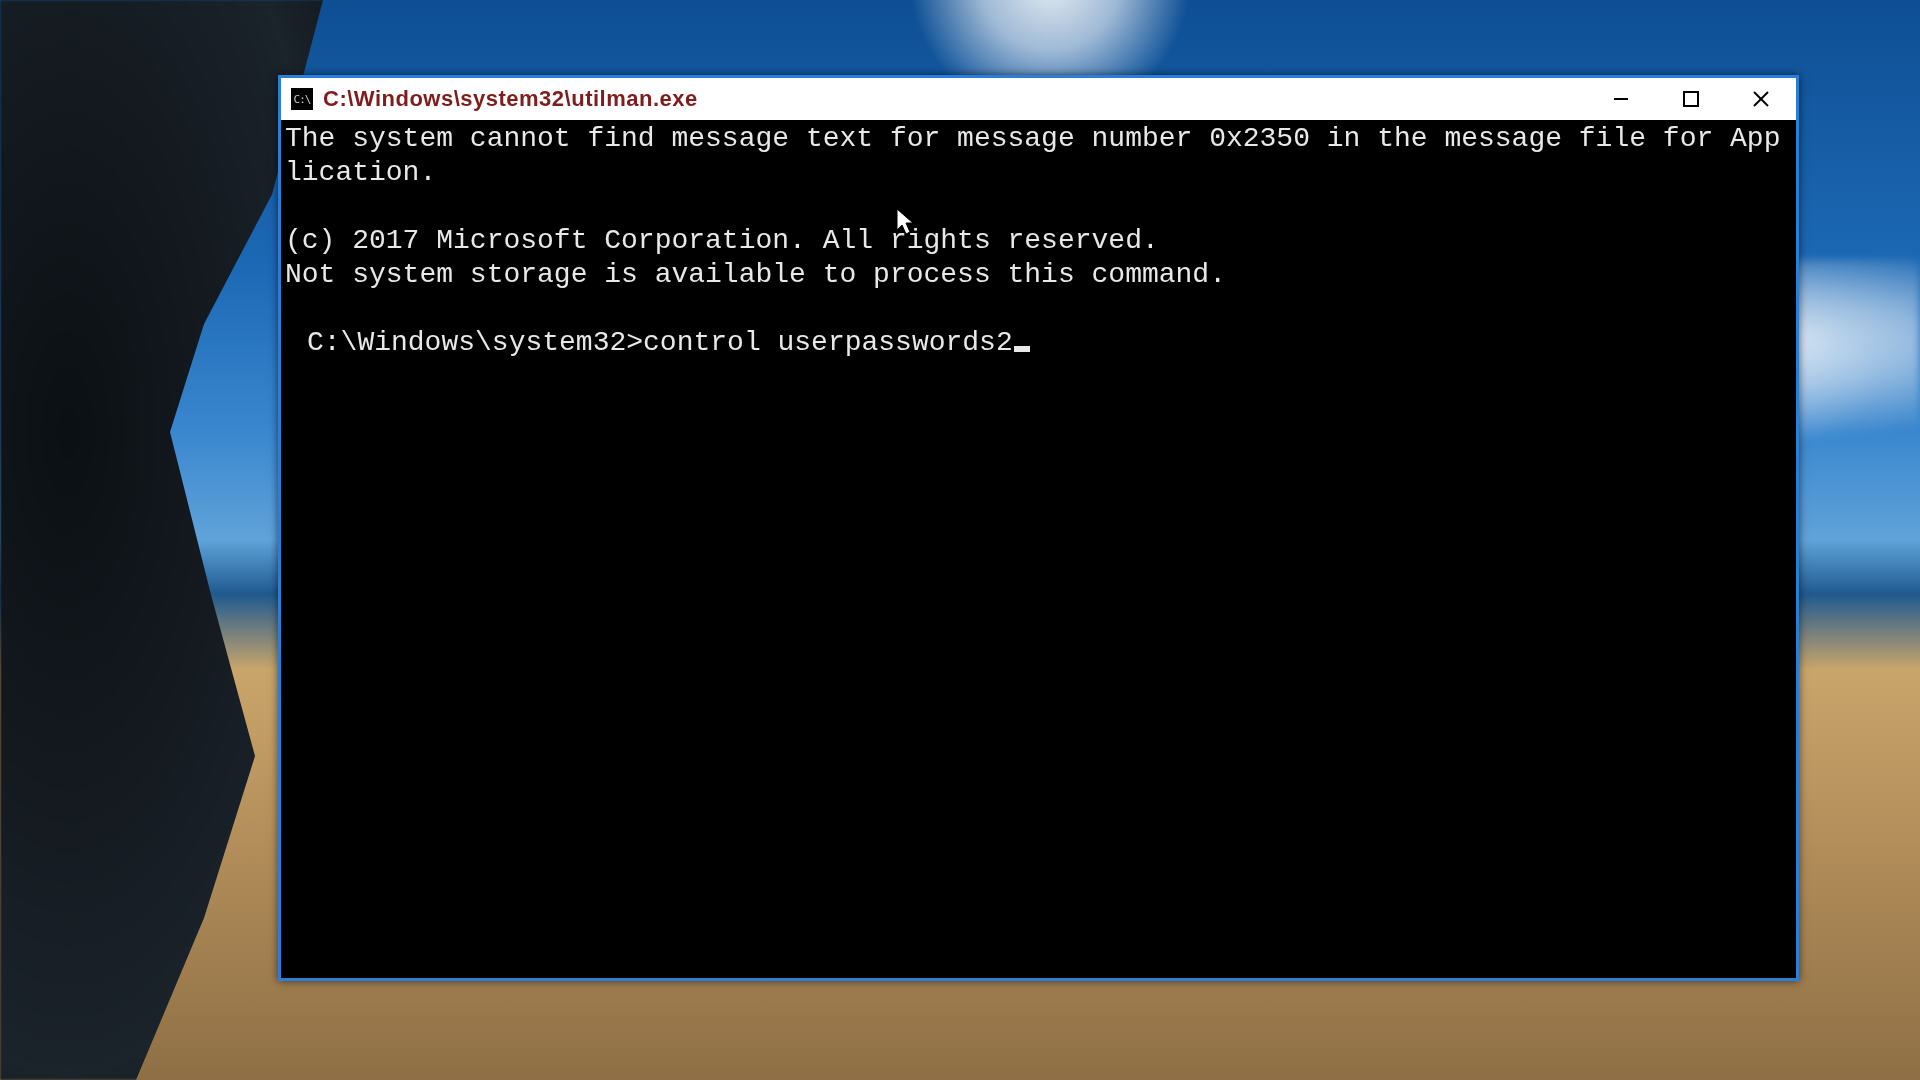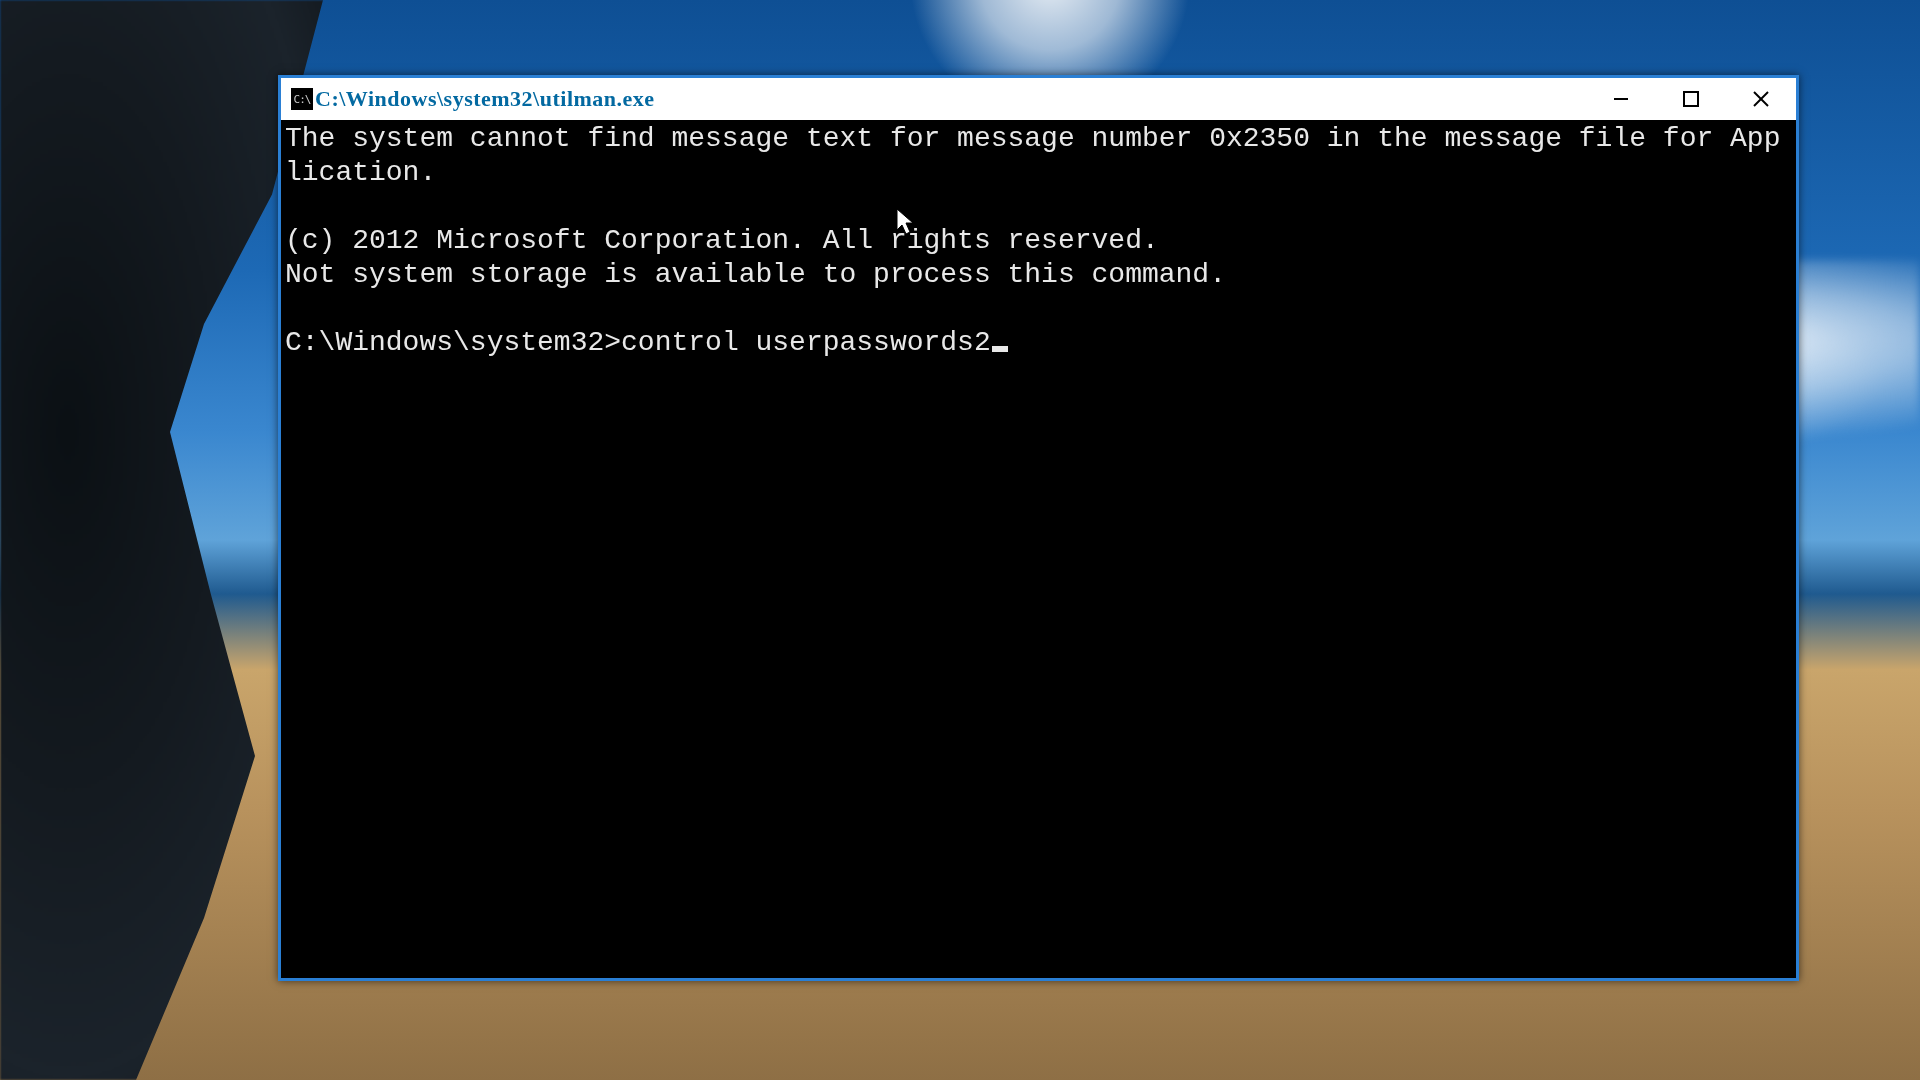--- a/index.html
+++ b/index.html
@@ -80,25 +80,25 @@
     align-items: center;
     justify-content: center;
   }
   .titlebar .app-icon span {
     color: #c8c8c8;
     font-size: 11px;
     font-family: Consolas, monospace;
     letter-spacing: -1px;
   }
   .titlebar .title-text {
-    margin-left: 2px;
-    font-family: Liberation Serif, serif;
+    margin-left: 10px;
+    font-family: Liberation Sans, sans-serif;
     font-size: 22px;
     font-weight: 600;
-    color: #0369a1;
+    color: #7f1d1d;
     letter-spacing: 0.5px;
   }
   .titlebar .spacer { flex: 1; }
   .win-controls {
     display: flex;
     height: 100%;
   }
   .win-btn {
     width: 70px;
     height: 100%;
@@ -116,21 +116,21 @@
     padding: 2px 4px 4px 4px;
     font-family: Consolas, "Courier New", monospace;
     font-size: 28px;
     line-height: 34px;
     white-space: pre-wrap;
     word-break: break-all;
     overflow: hidden;
   }
   .console-body .blank { height: 34px; }
 
-  .prompt-line { display: inline; }
+  .prompt-line { display: inline; margin-left: 22px; }
   .cursor {
     display: inline-block;
     width: 16px;
     height: 6px;
     background: #e8e8e8;
     vertical-align: -2px;
     margin-left: 1px;
     animation: none;
   }
 
@@ -173,21 +173,21 @@
         <div class="win-btn">
           <svg width="20" height="20" viewBox="0 0 20 20">
             <line x1="3" y1="3" x2="17" y2="17" stroke="#000" stroke-width="2"></line>
             <line x1="17" y1="3" x2="3" y2="17" stroke="#000" stroke-width="2"></line>
           </svg>
         </div>
       </div>
     </div>
 
     <div class="console-body"><span>The system cannot find message text for message number 0x2350 in the message file for Application.</span>
-<div class="blank"></div><span>(c) 2012 Microsoft Corporation. All rights reserved.</span>
+<div class="blank"></div><span>(c) 2017 Microsoft Corporation. All rights reserved.</span>
 <span>Not system storage is available to process this command.</span>
 <div class="blank"></div><span class="prompt-line"><span>C:\Windows\system32&gt;</span><span>control userpasswords2</span><span class="cursor"></span></span></div>
 
   </div>
 
   <div class="mouse-pointer">
     <svg width="22" height="30" viewBox="0 0 22 30">
       <path d="M1 1 L1 22 L6 17 L10 26 L14 24 L10 15 L17 15 Z" fill="#fff" stroke="#000" stroke-width="1"></path>
     </svg>
   </div>

